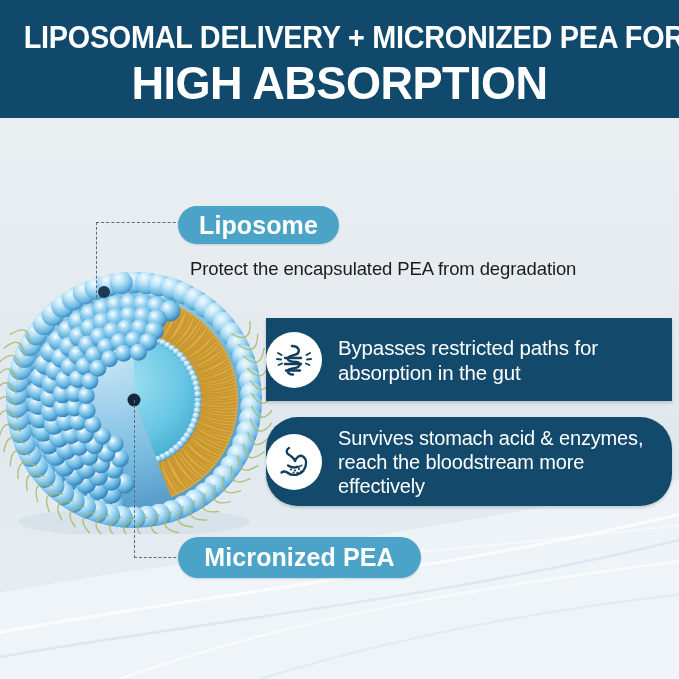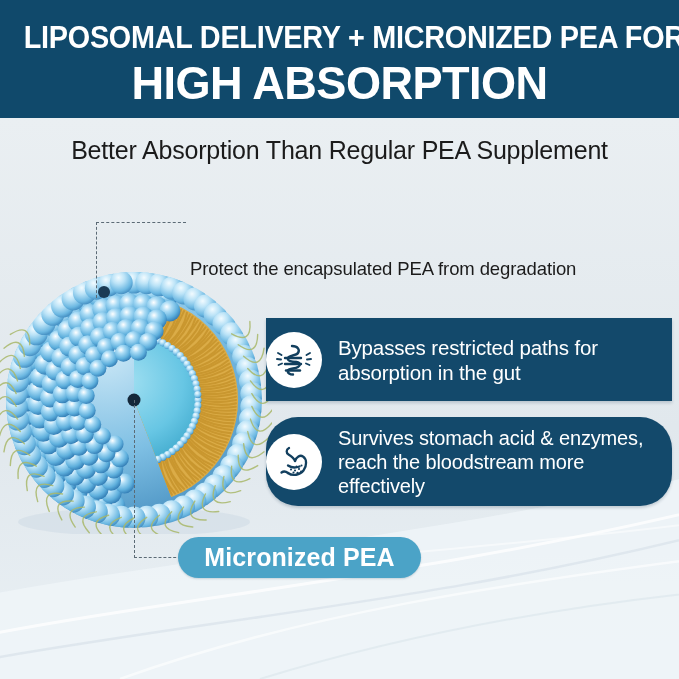--- a/index.html
+++ b/index.html
@@ -207,21 +207,20 @@
     <path d="M 120 679 C 300 614 500 584 720 556" fill="none" stroke="#ffffff" stroke-width="2.5" opacity="0.6"></path>
     <path d="M 260 679 C 400 636 560 606 720 590" fill="none" stroke="#dfe8ee" stroke-width="2" opacity="0.8"></path>
     <path d="M 330 560 C 460 548 600 536 720 520" fill="none" stroke="#ffffff" stroke-width="2" opacity="0.5"></path>
   </svg>
 
   <div id="header">
     <div id="header-line1">LIPOSOMAL DELIVERY + MICRONIZED PEA FOR</div>
     <div id="header-line2">HIGH ABSORPTION</div>
   </div>
 
-  <div id="subtitle">Better Absorption Than Regular PEA Supplement</div>
 
   <svg id="liposome" viewBox="0 0 272 262">
     <defs>
       <radialGradient id="headG" cx="35%" cy="30%" r="75%">
         <stop offset="0%" stop-color="#ffffff"></stop>
         <stop offset="30%" stop-color="#a9dbf5"></stop>
         <stop offset="70%" stop-color="#5fb0dd"></stop>
         <stop offset="100%" stop-color="#2f79b2"></stop>
       </radialGradient>
       <radialGradient id="headG2" cx="38%" cy="28%" r="78%">
@@ -791,20 +790,23 @@
         <path d="M29.745578755369266 72.72780399742483 Q30.31184364473239 49.585930907485874 10.308313777556762 62.422818302029455"></path>
       </g>
 
     <circle cx="104" cy="20" r="6" fill="#1b3b55"></circle>
     <circle cx="134" cy="128" r="6.5" fill="#14283a"></circle>
   </svg>
 
   <div id="leader-top" class="leader"></div>
   <div id="leader-bottom" class="leader"></div>
 
+  <div id="pill-liposome" class="pill">
+    <span>Liposome</span>
+  </div>
   <div id="pill-micronized" class="pill">
     <span>Micronized PEA</span>
   </div>
 
   <div id="caption-liposome" class="caption">Protect the encapsulated PEA from degradation</div>
 
   <div id="feature-box-1" class="feature-box">
     <div class="feature-icon">
       <svg viewBox="0 0 44 44" width="44" height="44">
         <g stroke="#123f5e" stroke-width="2.4" fill="none" stroke-linecap="round" stroke-linejoin="round">

